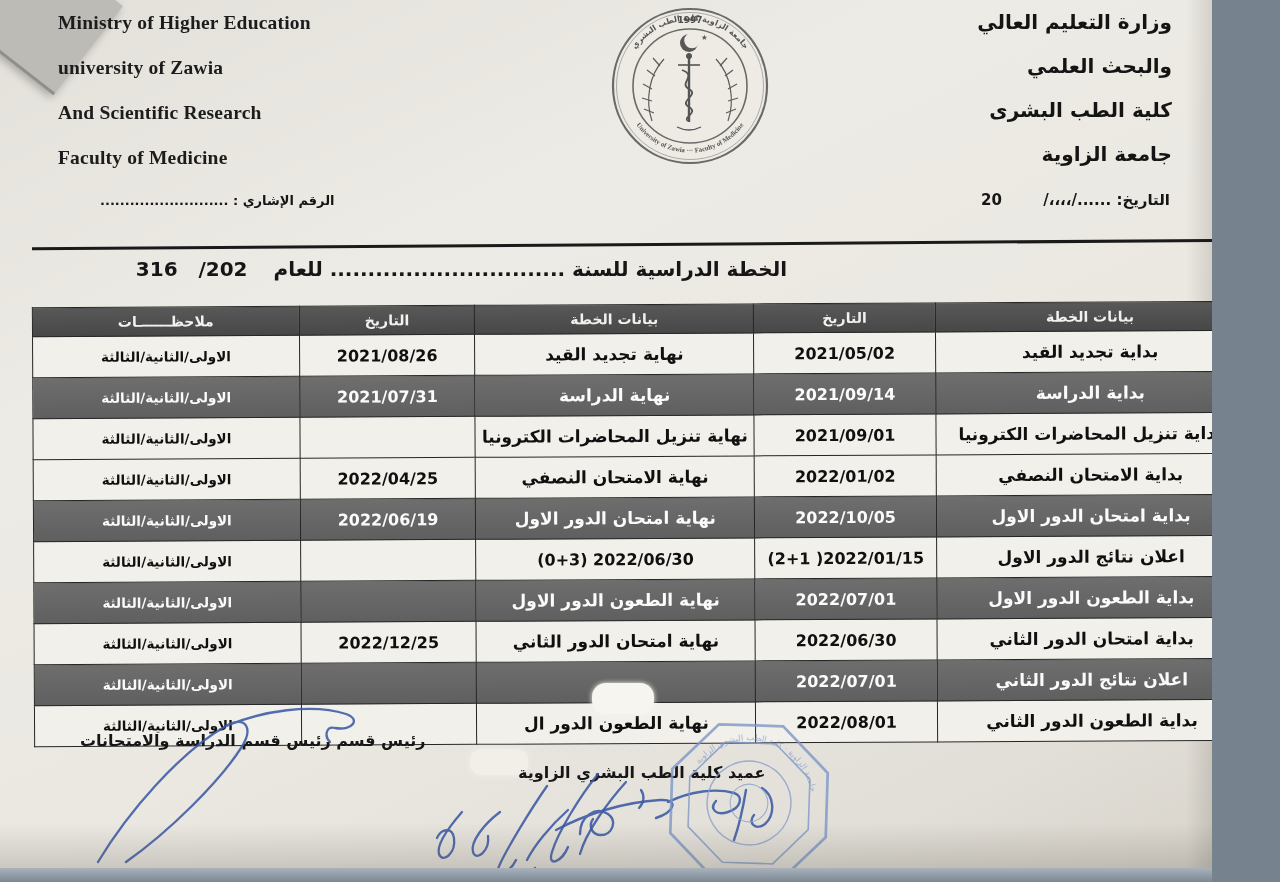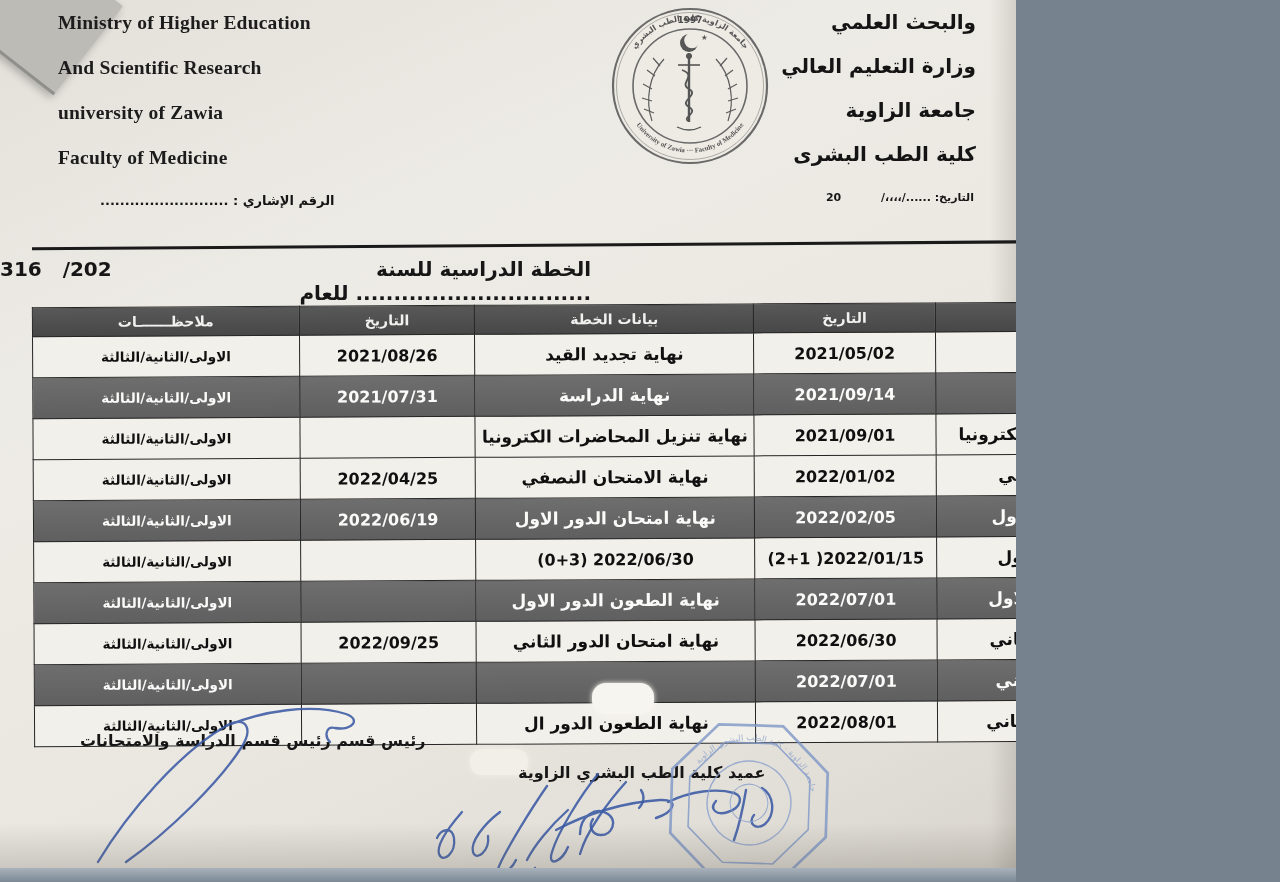--- a/index.html
+++ b/index.html
@@ -1,29 +1,29 @@
 <!DOCTYPE html>
 <html lang="ar"><head>
 <meta charset="utf-8">
 <style>
   html,body{margin:0;padding:0;background:#76828d;}
-  .page{position:relative;width:1016px;height:882px;overflow:hidden;
+  .page{position:relative;width:1212px;height:882px;overflow:hidden;
     background:linear-gradient(155deg,#e3e0da 0%,#edebe5 30%,#ebe8e2 60%,#e2dfd8 85%,#d8d4cc 100%);
     font-family:"DejaVu Sans",sans-serif;color:#161616;}
   .corner{position:absolute;left:-46px;top:-52px;width:150px;height:110px;background:#bcbbb6;
     transform:rotate(38deg);border-bottom:3px solid #8f8f8b;box-shadow:0 4px 8px rgba(0,0,0,.25);}
   .eng-header{position:absolute;left:58px;top:12px;font-family:"Liberation Serif",serif;
     font-weight:bold;font-size:19.5px;color:#1c1c1c;letter-spacing:.2px;}
   .eng-header div{margin-bottom:23px;}
   .ar-header{position:absolute;right:40px;top:10px;direction:rtl;text-align:right;
     font-weight:bold;font-size:20px;color:#141414;}
   .ar-header div{margin-bottom:20px;}
   .seal{position:absolute;left:607px;top:2px;}
   .ref-line{position:absolute;left:100px;top:193px;direction:rtl;font-weight:bold;font-size:13px;}
-  .date-line{position:absolute;right:42px;top:191px;direction:rtl;font-weight:bold;font-size:11px;}
+  .date-line{position:absolute;right:42px;top:191px;direction:rtl;font-weight:bold;font-size:15px;}
   .date-line .year{margin-inline-start:36px;}
   .rule{position:absolute;left:32px;top:243px;width:1216px;height:2.5px;background:#1a1a1a;
     transform:rotate(-0.4deg);}
   .title-line{position:absolute;right:425px;top:257px;direction:rtl;display:flex;
     align-items:baseline;gap:26px;font-weight:bold;font-size:20px;}
   .title-years{direction:ltr;white-space:pre;}
   table.sched{position:absolute;left:33px;top:304px;width:1213px;border-collapse:collapse;
     transform:rotate(-0.3deg);table-layout:fixed;}
   table.sched th,table.sched td{border:1.5px solid #262626;text-align:center;vertical-align:middle;
     font-weight:bold;overflow:visible;}
@@ -51,30 +51,30 @@
 </head>
 <body>
 
 <div class="page">
 
   <div class="corner"></div>
   <div class="right-shade"></div>
 
   <div class="eng-header">
     <div>Ministry of Higher Education</div>
+    <div>university of Zawia</div>
     <div>And Scientific Research</div>
-    <div>university of Zawia</div>
     <div>Faculty of Medicine</div>
   </div>
 
   <div class="ar-header">
+    <div>وزارة التعليم العالي</div>
     <div>والبحث العلمي</div>
-    <div>وزارة التعليم العالي</div>
+    <div>كلية الطب البشرى</div>
     <div>جامعة الزاوية</div>
-    <div>كلية الطب البشرى</div>
   </div>
 
   <svg class="seal" width="166" height="166" viewBox="0 0 166 166">
     <circle cx="83" cy="84" r="77" fill="#edebe4" stroke="#6a6a6a" stroke-width="2.2"></circle>
     <circle cx="83" cy="84" r="73.5" fill="none" stroke="#9a9a96" stroke-width="0.8"></circle>
     <circle cx="83" cy="84" r="57" fill="none" stroke="#6a6a6a" stroke-width="1.6"></circle>
     <path id="sealTop" d="M18 73 A66 66 0 0 1 148 73" fill="none"></path>
     <path id="sealBot" d="M18 96 A66 66 0 0 0 148 96" fill="none"></path>
     <text font-size="8" font-weight="bold" fill="#555">
       <textPath href="#sealTop" startOffset="50%" text-anchor="middle">جامعة الزاوية         كلية الطب البشري</textPath>
@@ -158,21 +158,21 @@
       </tr>
       <tr>
         <td class="plan">بداية الامتحان النصفي</td>
         <td class="date">2022/01/02</td>
         <td class="plan">نهاية الامتحان النصفي</td>
         <td class="date">2022/04/25</td>
         <td class="notes">الاولى/الثانية/الثالثة</td>
       </tr>
       <tr class="shaded">
         <td class="plan">بداية امتحان الدور الاول</td>
-        <td class="date">2022/02/05</td>
+        <td class="date">2022/10/05</td>
         <td class="plan">نهاية امتحان الدور الاول</td>
         <td class="date">2022/06/19</td>
         <td class="notes">الاولى/الثانية/الثالثة</td>
       </tr>
       <tr>
         <td class="plan">اعلان نتائج الدور الاول</td>
         <td class="date">(2+1 )2022/01/15</td>
         <td class="date">(0+3) 2022/06/30</td>
         <td class="date"></td>
         <td class="notes">الاولى/الثانية/الثالثة</td>
@@ -181,21 +181,21 @@
         <td class="plan">بداية الطعون الدور الاول</td>
         <td class="date">2022/07/01</td>
         <td class="plan">نهاية الطعون الدور الاول</td>
         <td class="date"></td>
         <td class="notes">الاولى/الثانية/الثالثة</td>
       </tr>
       <tr>
         <td class="plan">بداية امتحان الدور الثاني</td>
         <td class="date">2022/06/30</td>
         <td class="plan">نهاية امتحان الدور الثاني</td>
-        <td class="date">2022/09/25</td>
+        <td class="date">2022/12/25</td>
         <td class="notes">الاولى/الثانية/الثالثة</td>
       </tr>
       <tr class="shaded">
         <td class="plan">اعلان نتائج الدور الثاني</td>
         <td class="date">2022/07/01</td>
         <td class="plan"></td>
         <td class="date"></td>
         <td class="notes">الاولى/الثانية/الثالثة</td>
       </tr>
       <tr>

